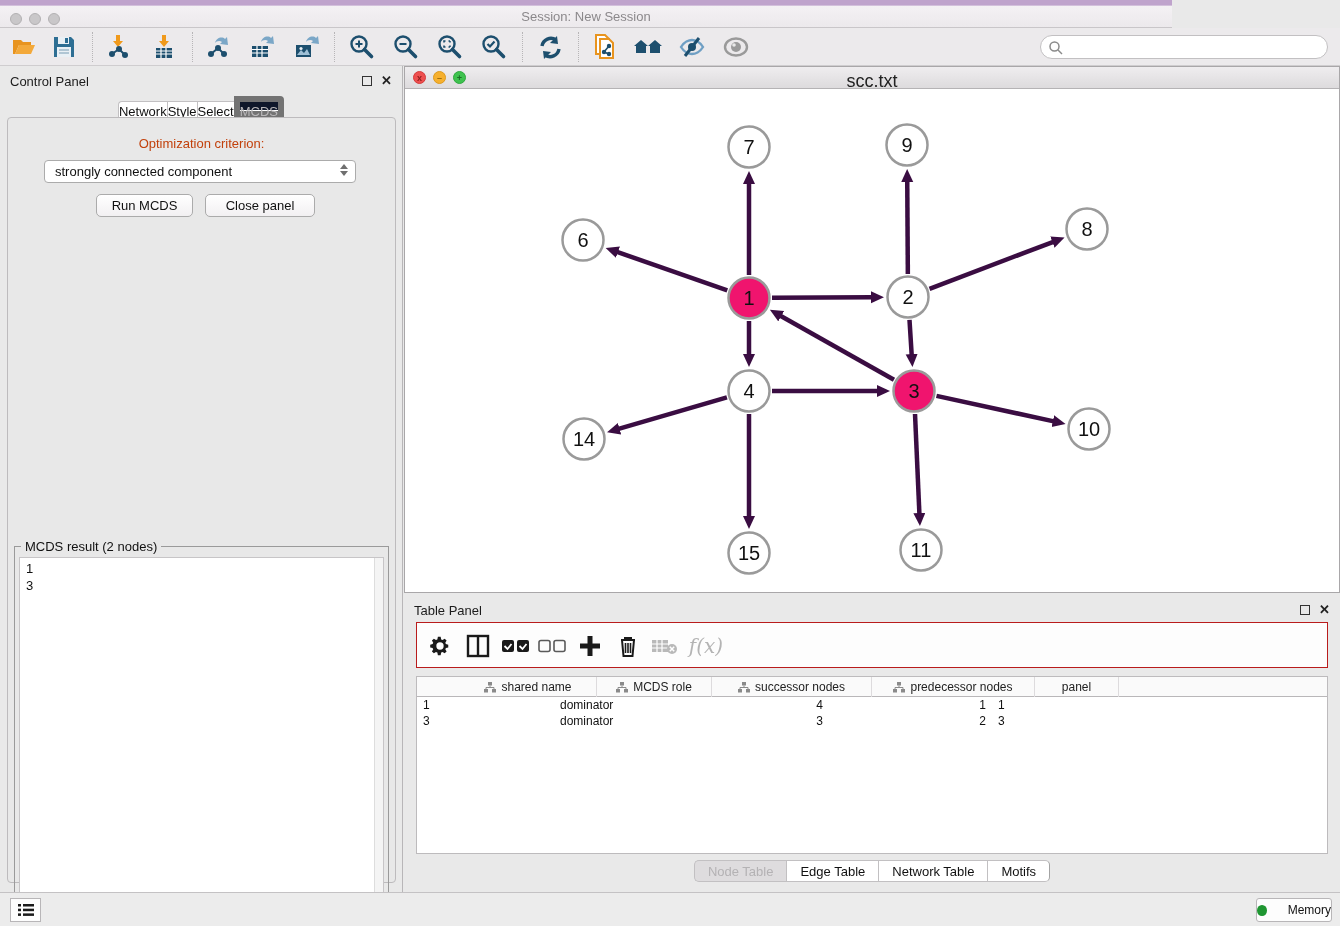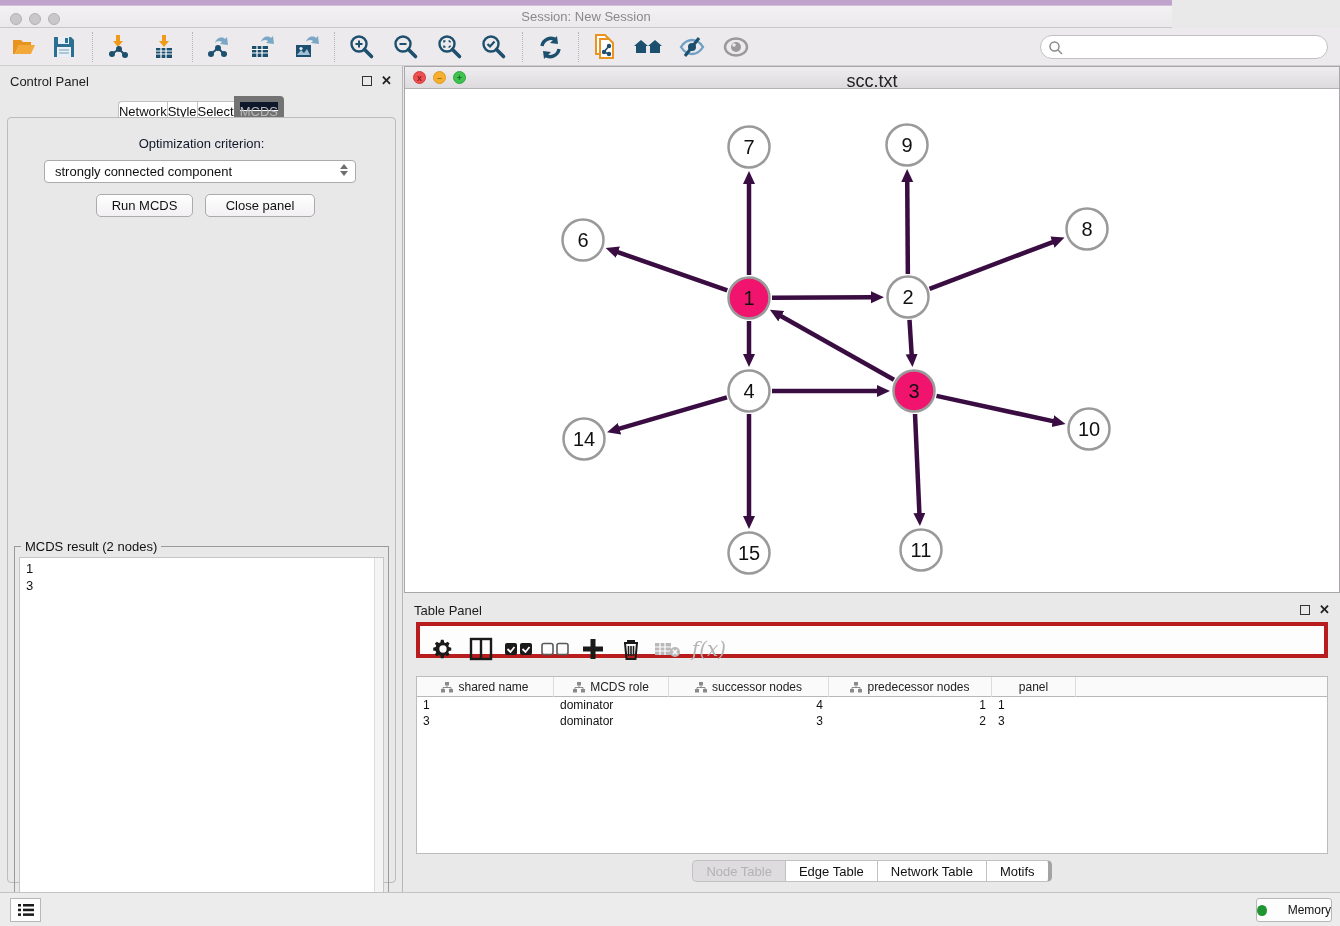--- a/index.html
+++ b/index.html
@@ -22,21 +22,21 @@
   
   #control-panel { left:0; top:66px; width:403px; height:826px; background:#e9e9e9; border-right:1px solid #b8b6b8; }
   .panel-head-title { font-size:13px; color:#1c1c1c; }
   .float-icon { width:10px; height:10px; border:1.5px solid #333; display:inline-block; }
   .close-icon { font-size:13px; font-weight:bold; color:#222; }
   #cp-tabs { left:0; top:30px; width:100%; text-align:center; }
   .tab { display:inline-block; height:21px; line-height:20px; padding:0 0; font-size:13px; background:#fff; border:1px solid #c2c0c2; border-right:none; color:#111; position:relative; top:0; }
   .tab:first-child { border-radius:4px 0 0 0; }
   .tab.mcds-active { background:#0f172a; color:#b9b7b9; border:6px solid #737373; border-radius:0 4px 0 0; box-shadow:0 -1px 0 #fff inset; }
   #cp-content { left:7px; top:51px; width:389px; height:766px; border:1px solid #bdbbbd; border-radius:4px; background:#e8e8e8; }
-  #opt-label { left:0; top:18px; width:100%; text-align:center; font-size:13px; color:#0f172a; }
+  #opt-label { left:0; top:18px; width:100%; text-align:center; font-size:13px; color:#c2410c; }
   #opt-select { left:36px; top:42px; width:312px; height:23px; background:#fff; border:1px solid #ababab; border-radius:4px; font-size:13px; line-height:21px; padding-left:10px; color:#111; }
   #opt-select .stepper { position:absolute; right:7px; top:3px; }
   .stepper i { display:block; width:0; height:0; border-left:4px solid transparent; border-right:4px solid transparent; }
   .stepper i.up { border-bottom:5px solid #6f6f6f; margin-bottom:2px; }
   .stepper i.dn { border-top:5px solid #6f6f6f; }
   .cp-btn { position:absolute; top:76px; height:23px; background:linear-gradient(#ffffff,#f2f0f2); border:1px solid #ababab; border-radius:5px; font-size:13px; color:#111; text-align:center; line-height:21px; }
   #run-btn { left:88px; width:97px; }
   #close-btn { left:197px; width:110px; }
   #result-group { left:6px; top:428px; width:375px; height:382px; border:1px solid #9a9a9a; }
   #result-legend { position:absolute; left:6px; top:-8px; background:#e8e8e8; padding:0 4px; font-size:13px; color:#111; }
@@ -44,32 +44,32 @@
   #result-text { position:absolute; left:6px; top:2px; font-size:13px; line-height:17px; white-space:pre; color:#111; }
   #result-scroll { position:absolute; right:0; top:0; width:9px; bottom:0; background:#f4f4f4; border-left:1px solid #ddd; }
   
   #network-window { left:404px; top:66px; width:936px; height:527px; background:#fff; border:1px solid #a9a7a9; }
   #net-titlebar { left:0; top:0; width:100%; height:22px; background:linear-gradient(#efedef,#dddbdd); border-bottom:1px solid #b5b3b5; }
   .mac-dot { position:absolute; top:4px; width:13px; height:13px; border-radius:50%; font-size:9px; line-height:13px; text-align:center; font-weight:bold; }
   #net-title { left:0; right:0; top:4px; text-align:center; font-size:18px; color:#222; }
   #network-canvas-wrap { left:0; top:22px; width:934px; height:503px; background:#fff; }
   
   #table-panel { left:404px; top:595px; width:936px; height:297px; background:#e9e9e9; }
-  #tp-toolbar { left:12px; top:27px; width:912px; height:36px; background:#fdfdfd; border:4px solid #b91c1c; }
+  #tp-toolbar { left:12px; top:27px; width:912px; height:46px; background:#fdfdfd; border:1px solid #b91c1c; }
   .tp-icon { position:absolute; top:8px; width:30px; height:30px; display:flex; align-items:center; justify-content:center; }
   #tp-table { left:12px; top:81px; width:912px; height:178px; background:#fff; border:1px solid #bdbbbd; overflow:hidden; }
-  #tp-header { display:flex; height:20px; border-bottom:1px solid #b9b7b9; background:#fafafa; }
+  #tp-header { display:flex; height:20px; border-bottom:1px solid #b9b7b9; background:#fafafa;padding-left:43px; }
   .hcell { height:20px; border-right:1px solid #dddbdd; font-size:12px; color:#222; display:flex; align-items:center; justify-content:center; gap:5px; }
   .hcell svg { flex:none; }
   .trow { display:flex; height:16px; font-size:12px; color:#111; }
   .tcell { padding:1px 6px; overflow:hidden; white-space:nowrap; }
   #tp-tabs { left:0; top:265px; width:100%; text-align:center; }
   .bottab { display:inline-block; height:22px; line-height:21px; padding:0 13px; font-size:13px; background:#fff; border:1px solid #c2c0c2; border-right:none; color:#111; }
   .bottab:first-child { border-radius:5px 0 0 5px; }
-  .bottab:last-child { border-right:4px solid #a3a3a3; border-radius:0 5px 5px 0; }
+  .bottab:last-child { border-right:1px solid #a3a3a3; border-radius:0 5px 5px 0; }
   .bottab.active { background:#dedcde; color:#b4b2b4; }
   
   #status-bar { left:0; top:892px; width:1340px; height:34px; background:#ececec; border-top:1px solid #c4c2c4; }
   #status-list-btn { left:10px; top:5px; width:31px; height:24px; background:#fdfdfd; border:1px solid #b8b6b8; display:flex; align-items:center; justify-content:center; }
   #memory-btn { right:8px; top:5px; width:76px; height:24px; background:#fdfdfd; border:1px solid #b8b6b8; border-radius:3px; font-size:12px; color:#111; display:flex; align-items:center; justify-content:center; gap:21px; }
   #memory-dot { width:11px; height:11px; border-radius:50%; background:#1f9632; }
   .panel-title-row { position:absolute; left:10px; top:6px; }
   .panel-icons { position:absolute; right:10px; top:7px; display:flex; gap:9px; align-items:center; }
 </style>
 </head>

